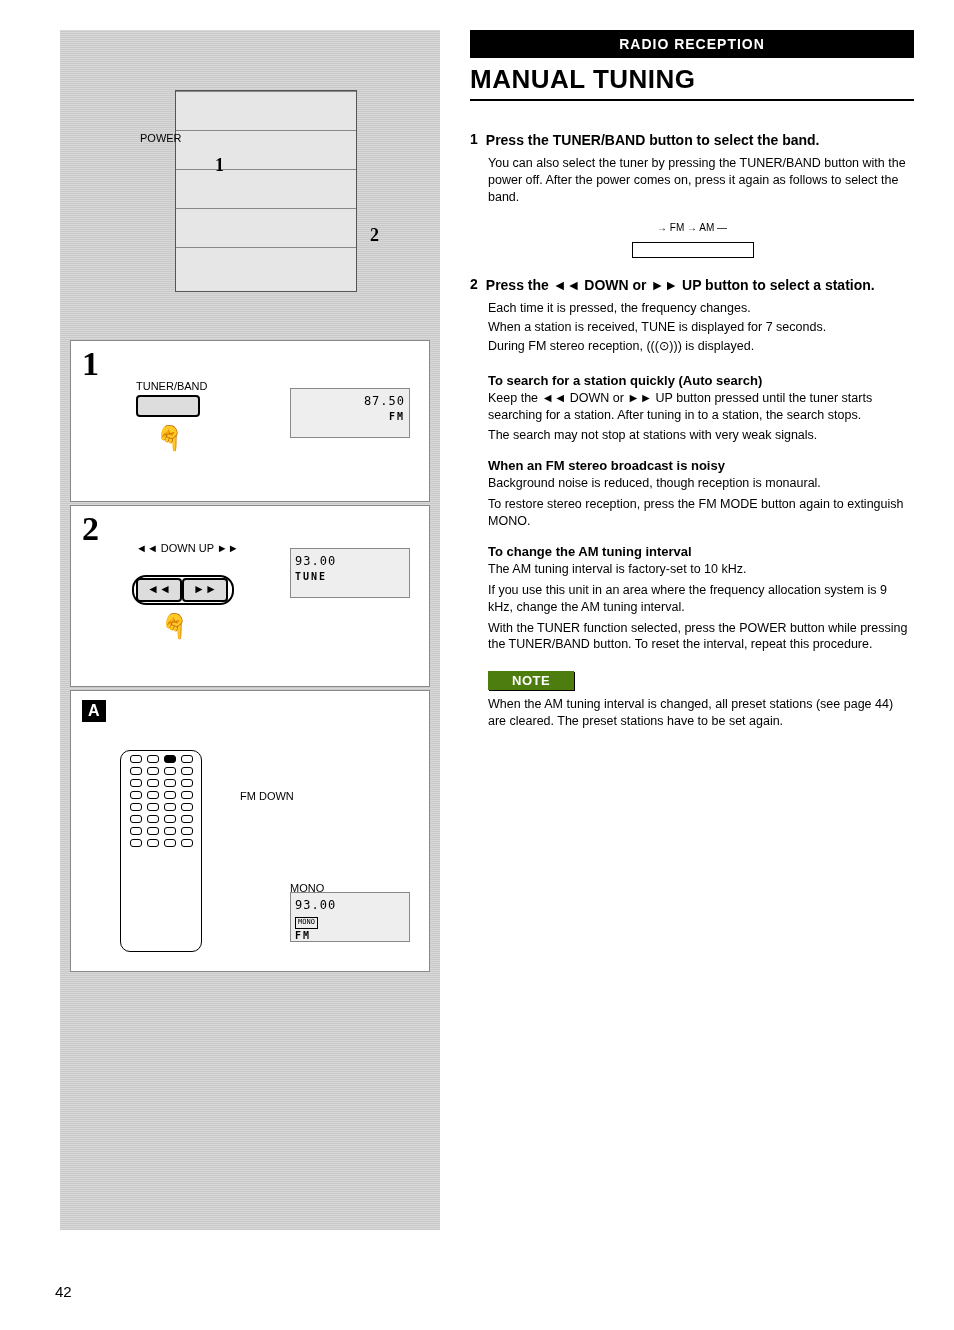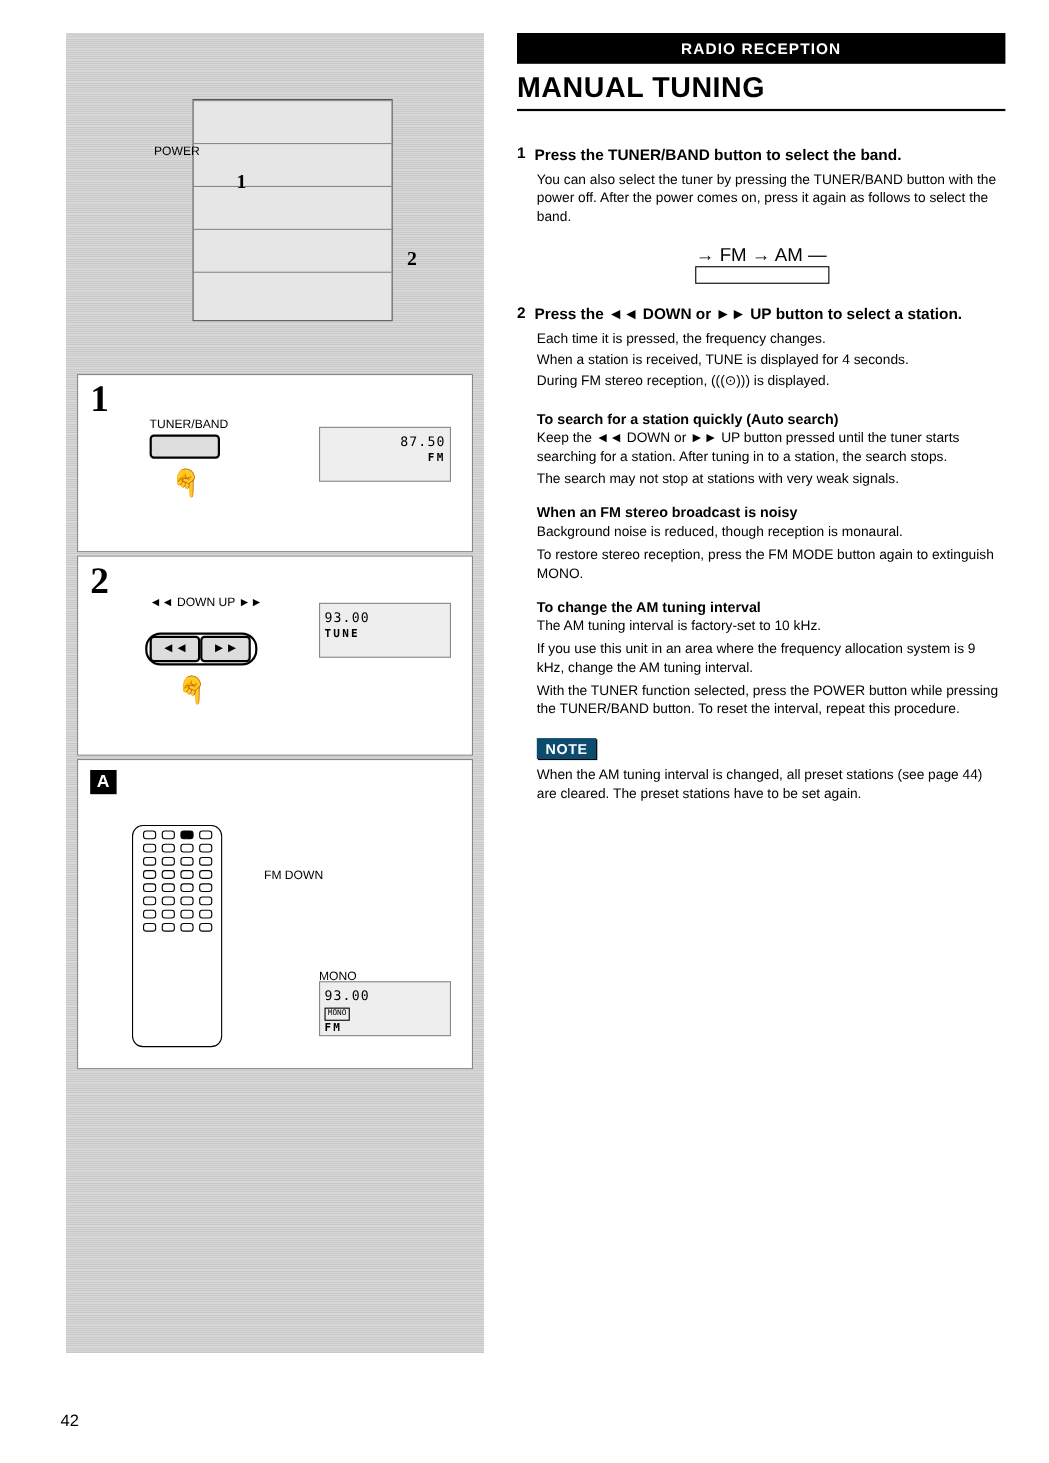--- a/index.html
+++ b/index.html
@@ -77,43 +77,43 @@
   .band-box {
     border: 1.5px solid #000;
     height: 14px;
     width: 100%;
     position: absolute;
     bottom: 0;
   }
   .band-label {
     position: absolute;
     top: -2px;
-    font-size: 17px;
+    font-size: 10px;
     width: 100%;
     text-align: center;
   }
   .subhead {
     font-weight: bold;
     font-size: 13px;
     margin-top: 14px;
     margin-bottom: 2px;
     margin-left: 18px;
   }
   .para {
     font-size: 12.5px;
     line-height: 1.35;
     margin-left: 18px;
     margin-bottom: 4px;
   }
   .note-box {
     display: inline-block;
-    background: #0c4a6e;
+    background: #4d7c0f;
     color: #fff;
     font-weight: bold;
-    padding: 2px 8px;
+    padding: 2px 24px;
     font-size: 13px;
     margin: 14px 0 6px 18px;
     letter-spacing: 0.5px;
     box-shadow: 1px 1px 0 #000;
   }
   .a-box {
     display: inline-block;
     background: #000;
     color: #fff;
     font-weight: bold;
@@ -358,21 +358,21 @@
       <div class="band-label">→ FM → AM ―</div>
       <div class="band-box"></div>
     </div>
 
     
     <div class="step-row">
       <div class="step-num">2</div>
       <div class="step-head">Press the ◄◄ DOWN or ►► UP button to select a station.</div>
     </div>
     <div class="step-body" style="margin-bottom:2px">Each time it is pressed, the frequency changes.</div>
-    <div class="step-body" style="margin-bottom:2px">When a station is received, TUNE is displayed for 4 seconds.</div>
+    <div class="step-body" style="margin-bottom:2px">When a station is received, TUNE is displayed for 7 seconds.</div>
     <div class="step-body">During FM stereo reception, (((⊙))) is displayed.</div>
 
     
     <div class="subhead">To search for a station quickly (Auto search)</div>
     <div class="para">Keep the ◄◄ DOWN or ►► UP button pressed until the tuner starts searching for a station. After tuning in to a station, the search stops.</div>
     <div class="para">The search may not stop at stations with very weak signals.</div>
 
     
     <div class="subhead">When an FM stereo broadcast is noisy</div>
     <div class="para">Background noise is reduced, though reception is monaural.</div>

